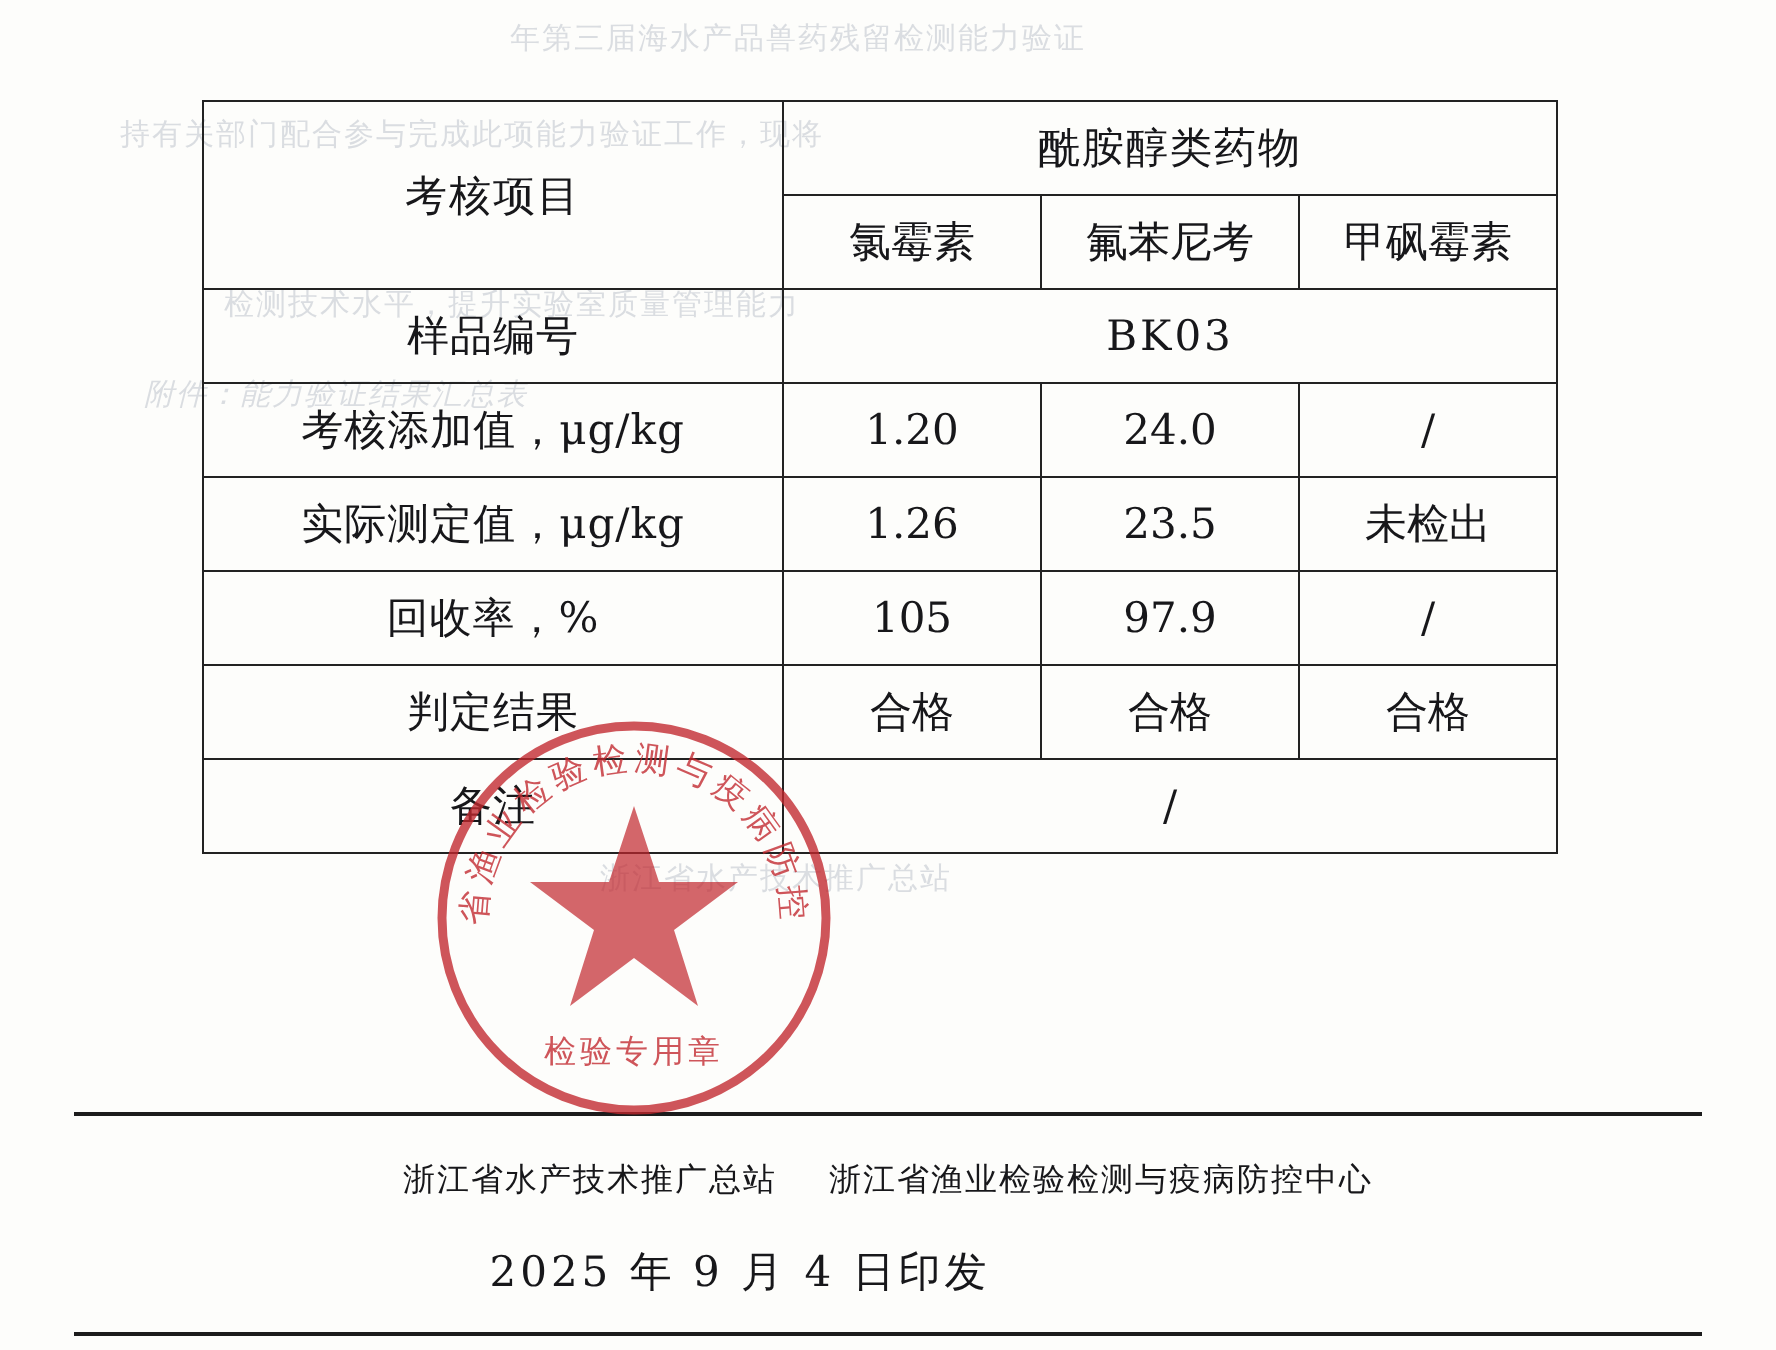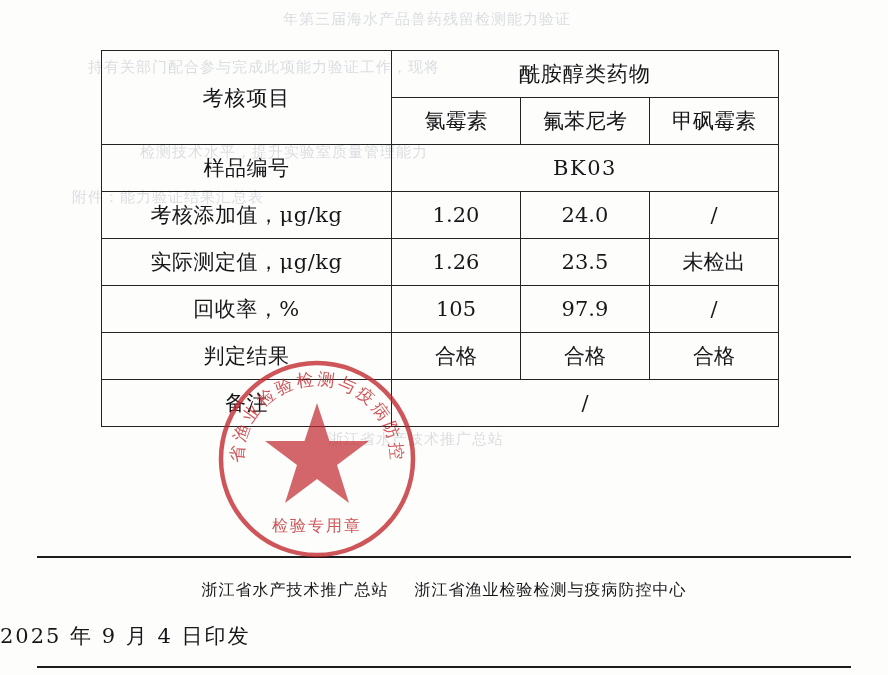--- a/index.html
+++ b/index.html
@@ -15,21 +15,20 @@
     position: relative;
     overflow: hidden;
   }
 
   
   .ghost-layer {
     position: absolute;
     inset: 0;
     pointer-events: none;
     z-index: 0;
-    margin-left: 28px;
   }
   .ghost {
     position: absolute;
     color: rgba(140, 150, 165, 0.30);
     font-family: "DejaVu Sans", "Liberation Sans", sans-serif;
     font-size: 15px;
     letter-spacing: 1px;
     white-space: nowrap;
   }
 
@@ -136,40 +135,41 @@
     text-align: center;
     font-size: 16px;
     letter-spacing: 1px;
   }
   .footer-org-left { margin-right: 26px; }
   .footer-line2 {
     position: absolute;
     top: 66px;
     left: 0;
     width: 740px;
+    text-align: center;
     font-size: 21px;
     letter-spacing: 2px;
   }
   .footer-bottom-rule {
     position: absolute;
     left: 37px;
     top: 110px;
     width: 814px;
     height: 0;
     border-top: 2.2px solid #1c1c1c;
   }
 </style>
 </head>
 <body>
 
 <div class="ghost-layer">
   <div class="ghost" style="left:255px; top:10px;">年第三届海水产品兽药残留检测能力验证</div>
   <div class="ghost" style="left:60px;  top:58px;">持有关部门配合参与完成此项能力验证工作，现将</div>
   <div class="ghost" style="left:112px; top:143px;">检测技术水平，提升实验室质量管理能力</div>
-  <div class="ghost" style="left:44px;  top:188px;">附件：能力验证结果汇总表</div>
+  <div class="ghost" style="left:72px;  top:188px;font-style:italic;">附件：能力验证结果汇总表</div>
   <div class="ghost" style="left:300px; top:430px;">浙江省水产技术推广总站</div>
 </div>
 
 <div class="page">
 
 
   <div class="table-wrap">
     <table class="result-table">
       <colgroup>
         <col style="width:290px">

